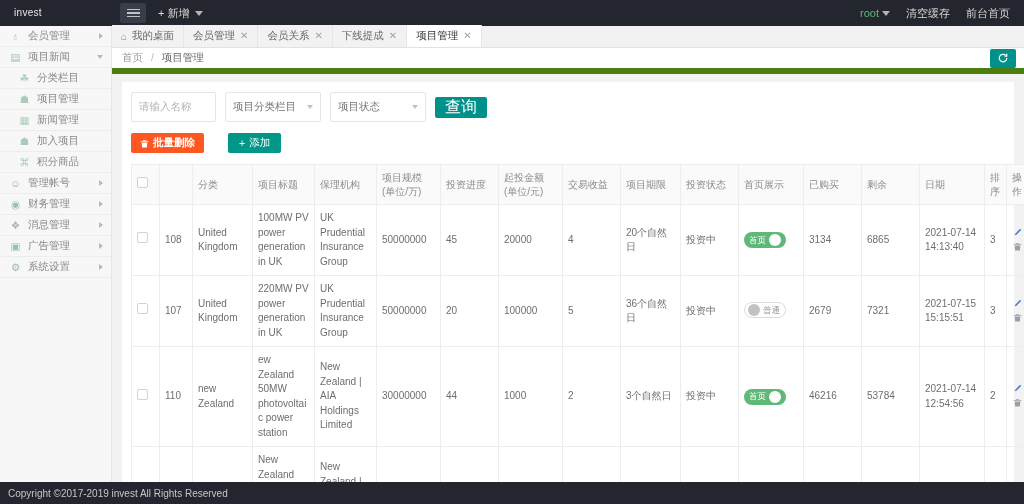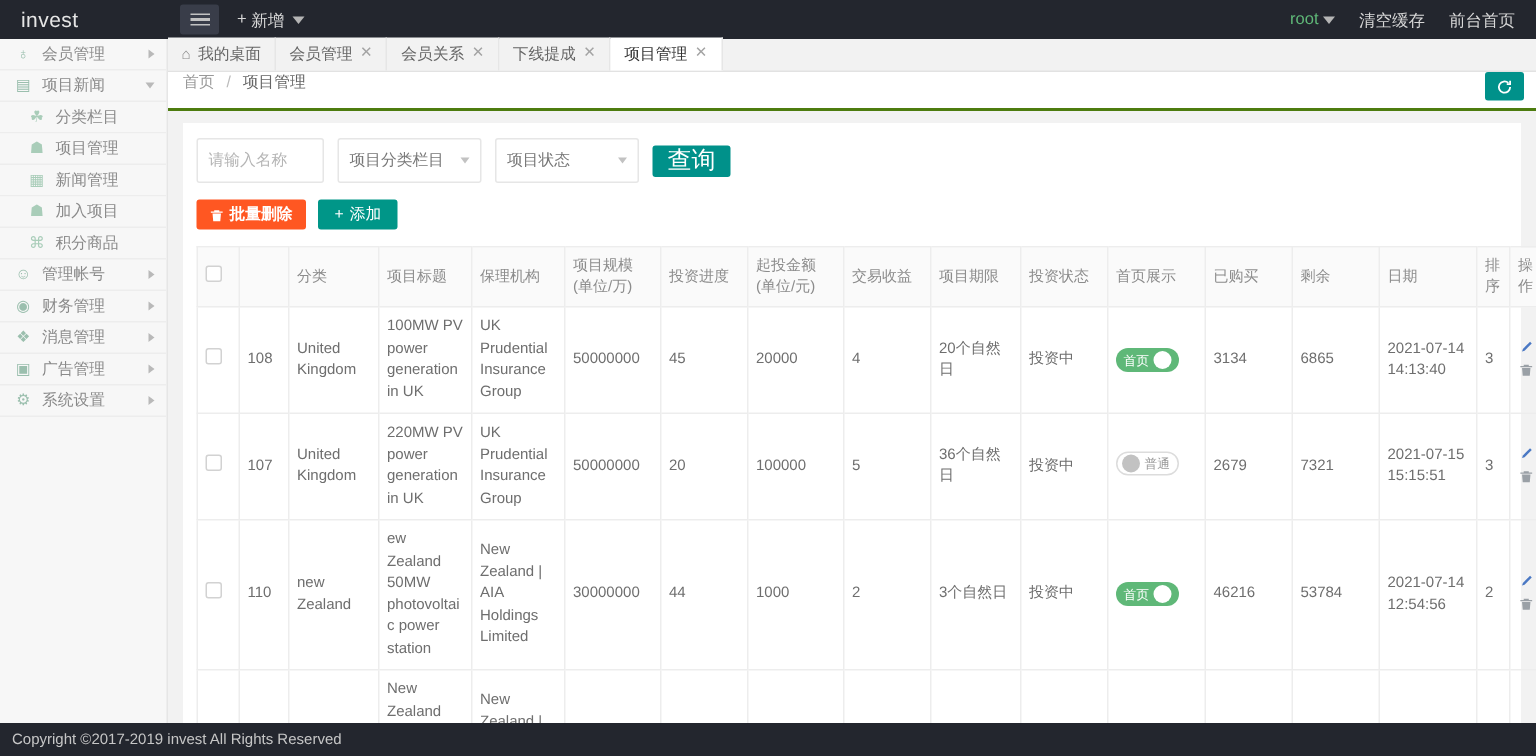--- a/index.html
+++ b/index.html
@@ -12,21 +12,21 @@
   }
   body { position: relative; }
 
   
   .topbar {
     position: absolute; top: 0; left: 0; width: 1024px; height: 26px;
     background: #23262e; display: flex; align-items: center;
   }
   .logo {
     width: 112px; height: 26px; line-height: 26px;
-    color: #e6e6e6; font-size: 14px; padding-left: 14px;
+    color: #e6e6e6; font-size: 10px; padding-left: 14px;
     background: #23262e; letter-spacing: .3px;
   }
   .hamburger {
     width: 26px; height: 20px; margin-left: 8px; background: #393d49;
     border-radius: 2px; display: flex; flex-direction: column;
     align-items: center; justify-content: center; gap: 2px; cursor: pointer;
   }
   .hamburger i { display: block; width: 13px; height: 1.5px; background: #c2c2c2; }
   .newbtn {
     margin-left: 12px; color: #d8d8d8; font-size: 11px;
@@ -89,22 +89,22 @@
     font-size: 10.5px; color: #666; background: #f2f2f2;
     border-right: 1px solid #e6e6e6; cursor: pointer; gap: 5px;
     white-space: nowrap;
   }
   .tab.active { background: #fff; color: #333; }
   .tab .xclose { color: #a3a3a3; font-size: 10px; line-height: 1; }
   .tab .home-icon { font-size: 10px; color: #8a8a8a; }
 
   
   .crumbbar {
-    height: 26px; background: #fff; display: flex; 
-    padding: 0 8px 0 10px; border-bottom: 2px solid #4d7c0f;
+    height: 26px; background: #fff; display: flex; align-items: center;
+    padding: 0 8px 0 10px; border-bottom: 6px solid #4d7c0f;
   }
   .crumb { font-size: 10.5px; color: #999; }
   .crumb .sep { margin: 0 5px; color: #bbb; }
   .crumb .cur { color: #666; }
   .refresh-btn {
     margin-left: auto; width: 26px; height: 19px; background: #00918a;
     border-radius: 2px; display: flex; align-items: center;
     justify-content: center; cursor: pointer; color: #fff;
   }
 
@@ -125,21 +125,21 @@
     width: 0; height: 0; border-left: 3.5px solid transparent;
     border-right: 3.5px solid transparent; border-top: 4px solid #c2c2c2;
   }
   .btn-query {
     height: 21px; padding: 0 10px; background: #00918a; color: #fff;
     font-size: 16px; display: flex; align-items: center;
     border-radius: 2px; cursor: pointer;
   }
 
   
-  .actions { display: flex; gap: 8px; margin-top: 11px; }
+  .actions { display: flex; gap: 24px; margin-top: 11px; }
   .btn-del {
     height: 20px; padding: 0 9px; background: #FF5722; color: #fff;
     font-size: 10.5px; display: flex; align-items: center; gap: 4px;
     border-radius: 2px; cursor: pointer; font-weight: bold;
   }
   .btn-add {
     height: 20px; padding: 0 11px; background: #009688; color: #fff;
     font-size: 10.5px; display: flex; align-items: center; gap: 4px;
     border-radius: 2px; cursor: pointer;
   }

